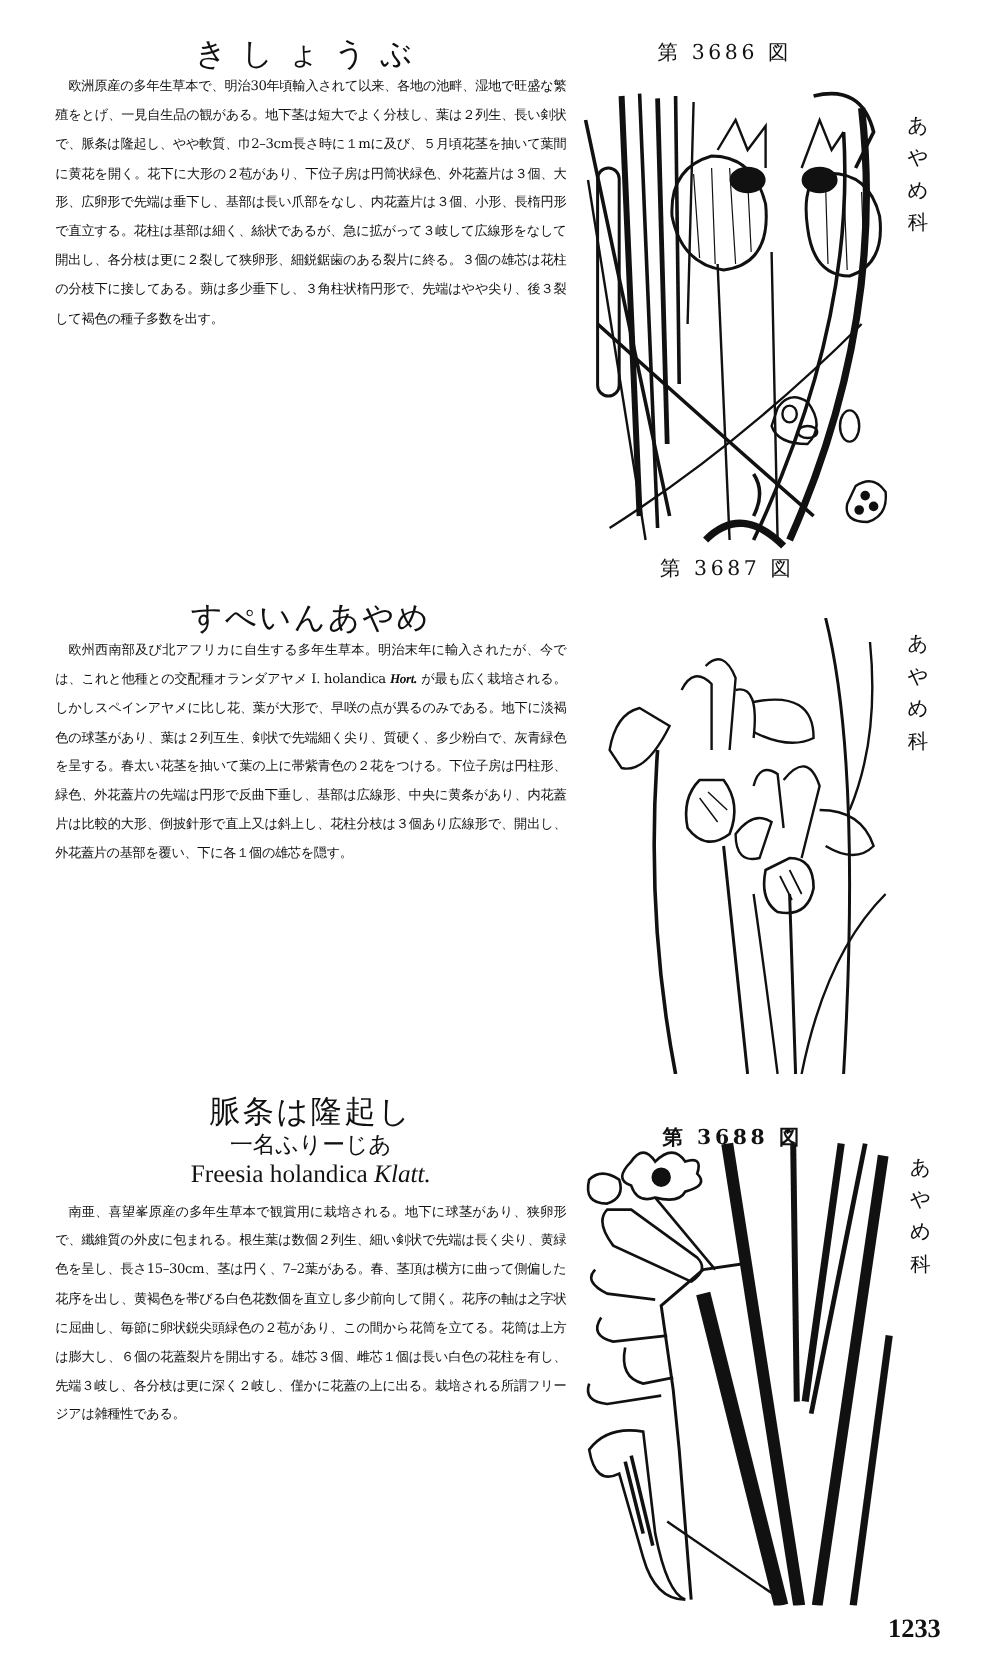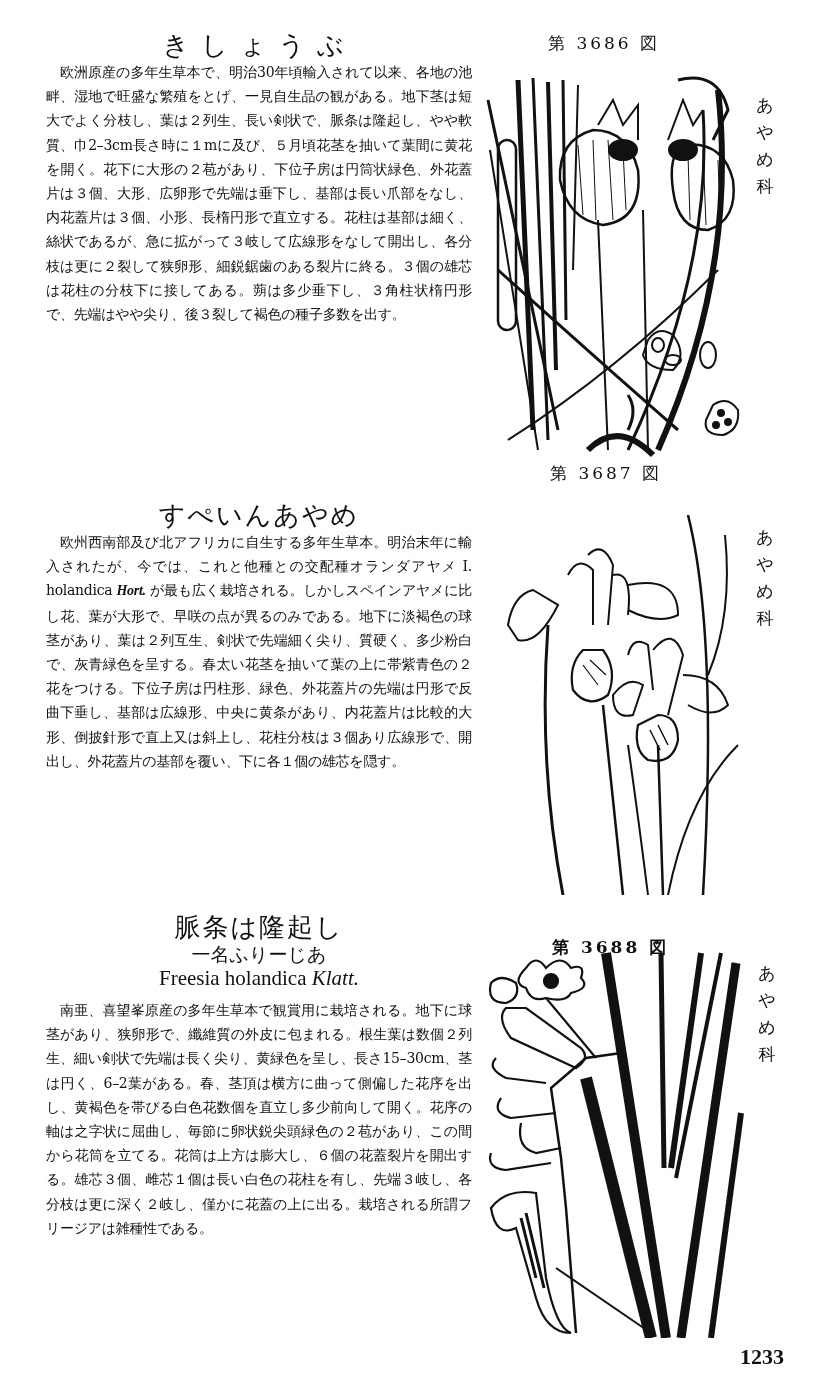--- a/index.html
+++ b/index.html
@@ -3,21 +3,21 @@
 <meta charset="utf-8">
 <style>
   html, body { margin: 0; padding: 0; background: #ffffff; }
   body { width: 840px; height: 1400px; position: relative; overflow: hidden; color: #111; font-family: "DejaVu Serif", serif; }
   .col-text { position: absolute; left: 46px; width: 426px; }
   .entry-title { text-align: center; font-family: "DejaVu Sans", sans-serif; font-weight: normal; font-size: 26px; letter-spacing: 2px; line-height: 30px; margin: 0; }
   .entry-title.spaced { letter-spacing: 12px; }
   .entry-alias { text-align: center; font-size: 19px; line-height: 24px; margin: 0; }
   .entry-sci { text-align: center; font-family: "Liberation Serif", serif; font-size: 21px; line-height: 24px; margin: 0; }
   .entry-sci i { font-style: italic; }
-  .entry-body { font-family: "DejaVu Serif", serif; font-size: 14px; line-height: 24.2px; margin: 0; text-indent: 1em; text-align: justify; letter-spacing: -0.3px; }
+  .entry-body { font-family: "DejaVu Serif", serif; font-size: 11px; line-height: 24.2px; margin: 0; text-indent: 1em; text-align: justify; letter-spacing: -0.3px; }
   .fig-label { position: absolute; font-family: "DejaVu Serif", serif; font-size: 17px; letter-spacing: 3px; }
   .family { position: absolute; width: 24px; font-family: "DejaVu Serif", serif; font-size: 17px; line-height: 27px; text-align: center; }
   .family span { display: block; }
   .illus { position: absolute; }
   .page-num { position: absolute; left: 740px; top: 1344px; font-family: "Liberation Serif", serif; font-weight: bold; font-size: 22px; }
 </style>
 </head>
 <body>
 
 <div class="col-text" style="top:30px;">
@@ -30,21 +30,21 @@
   <p class="entry-body"><span>欧州西南部及び北アフリカに自生する多年生草本。明治末年に輸入されたが、今では、これと他種との交配種オランダアヤメ I. holandica </span><i style="font-family:'Liberation Serif',serif;font-weight:bold;">Hort.</i><span> が最も広く栽培される。しかしスペインアヤメに比し花、葉が大形で、早咲の点が異るのみである。地下に淡褐色の球茎があり、葉は２列互生、剣状で先端細く尖り、質硬く、多少粉白で、灰青緑色を呈する。春太い花茎を抽いて葉の上に帯紫青色の２花をつける。下位子房は円柱形、緑色、外花蓋片の先端は円形で反曲下垂し、基部は広線形、中央に黄条があり、内花蓋片は比較的大形、倒披針形で直上又は斜上し、花柱分枝は３個あり広線形で、開出し、外花蓋片の基部を覆い、下に各１個の雄芯を隠す。</span></p>
 </div>
 
 <div class="col-text" style="top:912px;">
   <h2 class="entry-title">脈条は隆起し</h2>
   <p class="entry-alias">一名ふりーじあ</p>
   <p class="entry-sci" style="margin-bottom:8px;">
     <span>Freesia holandica</span>
     <i>Klatt.</i>
   </p>
-  <p class="entry-body">南亜、喜望峯原産の多年生草本で観賞用に栽培される。地下に球茎があり、狭卵形で、纖維質の外皮に包まれる。根生葉は数個２列生、細い剣状で先端は長く尖り、黄緑色を呈し、長さ15–30cm、茎は円く、6–2葉がある。春、茎頂は横方に曲って側偏した花序を出し、黄褐色を帯びる白色花数個を直立し多少前向して開く。花序の軸は之字状に屈曲し、毎節に卵状鋭尖頭緑色の２苞があり、この間から花筒を立てる。花筒は上方は膨大し、６個の花蓋裂片を開出する。雄芯３個、雌芯１個は長い白色の花柱を有し、先端３岐し、各分枝は更に深く２岐し、僅かに花蓋の上に出る。栽培される所謂フリージアは雑種性である。</p>
+  <p class="entry-body">南亜、喜望峯原産の多年生草本で観賞用に栽培される。地下に球茎があり、狭卵形で、纖維質の外皮に包まれる。根生葉は数個２列生、細い剣状で先端は長く尖り、黄緑色を呈し、長さ15–30cm、茎は円く、7–2葉がある。春、茎頂は横方に曲って側偏した花序を出し、黄褐色を帯びる白色花数個を直立し多少前向して開く。花序の軸は之字状に屈曲し、毎節に卵状鋭尖頭緑色の２苞があり、この間から花筒を立てる。花筒は上方は膨大し、６個の花蓋裂片を開出する。雄芯３個、雌芯１個は長い白色の花柱を有し、先端３岐し、各分枝は更に深く２岐し、僅かに花蓋の上に出る。栽培される所謂フリージアは雑種性である。</p>
 </div>
 
 <div class="fig-label" style="left:548px; top:32px;">第 3686 図</div>
 <div class="fig-label" style="left:550px; top:462px;text-align:center;">第 3687 図</div>
 <div class="fig-label" style="left:552px; top:936px;font-weight:bold;">第 3688 図</div>
 
 <div class="family" style="left:753px; top:92px;">
   <span>あ</span>
   <span>や</span>
   <span>め</span>

